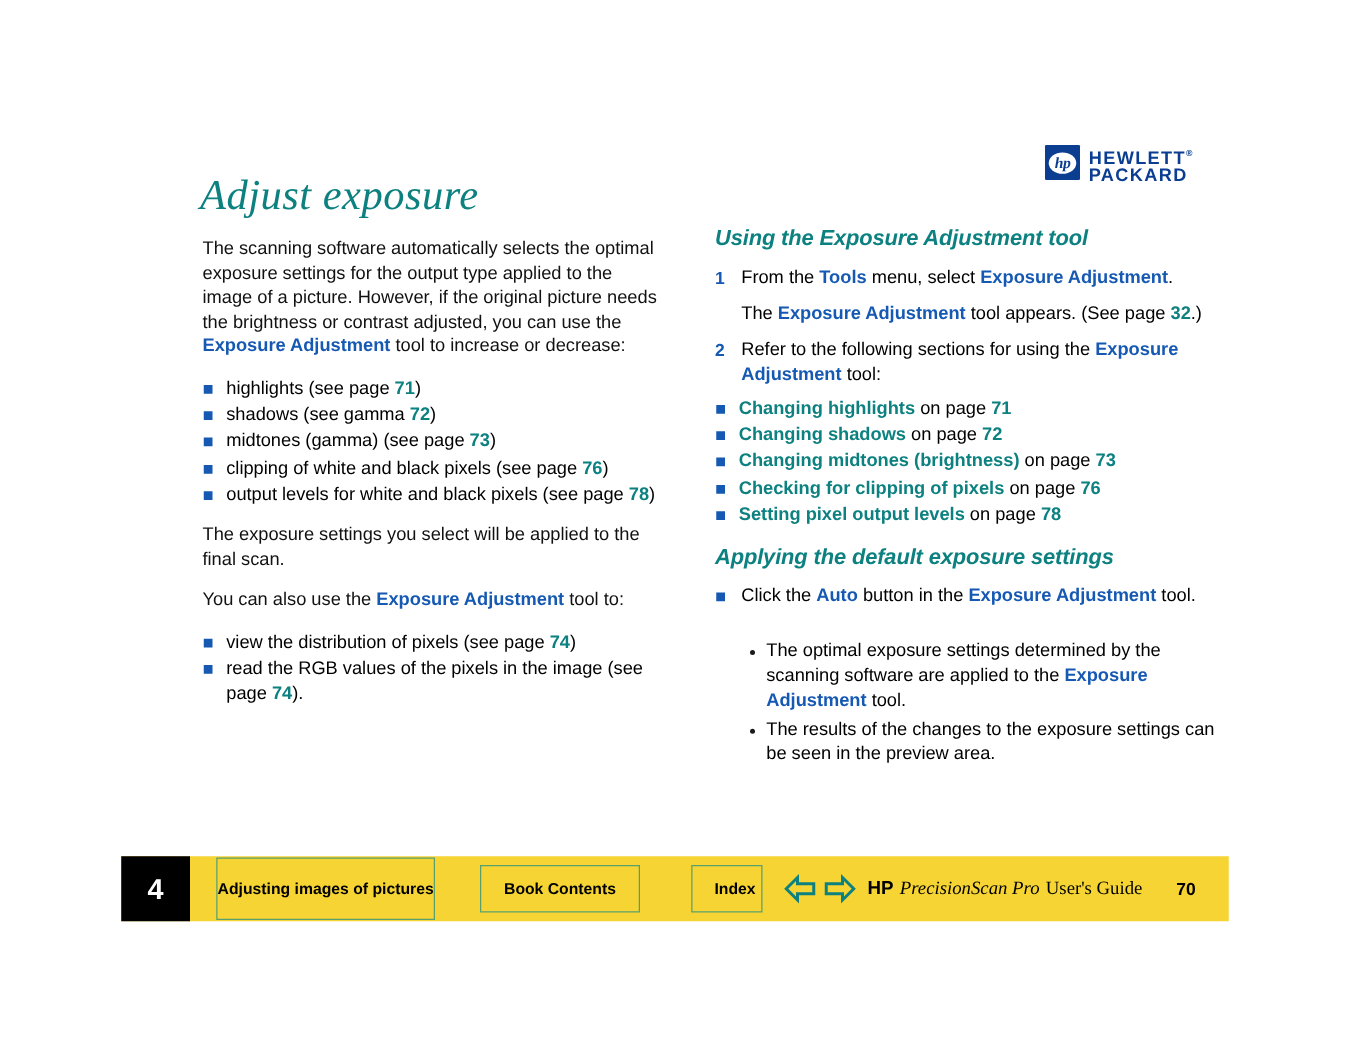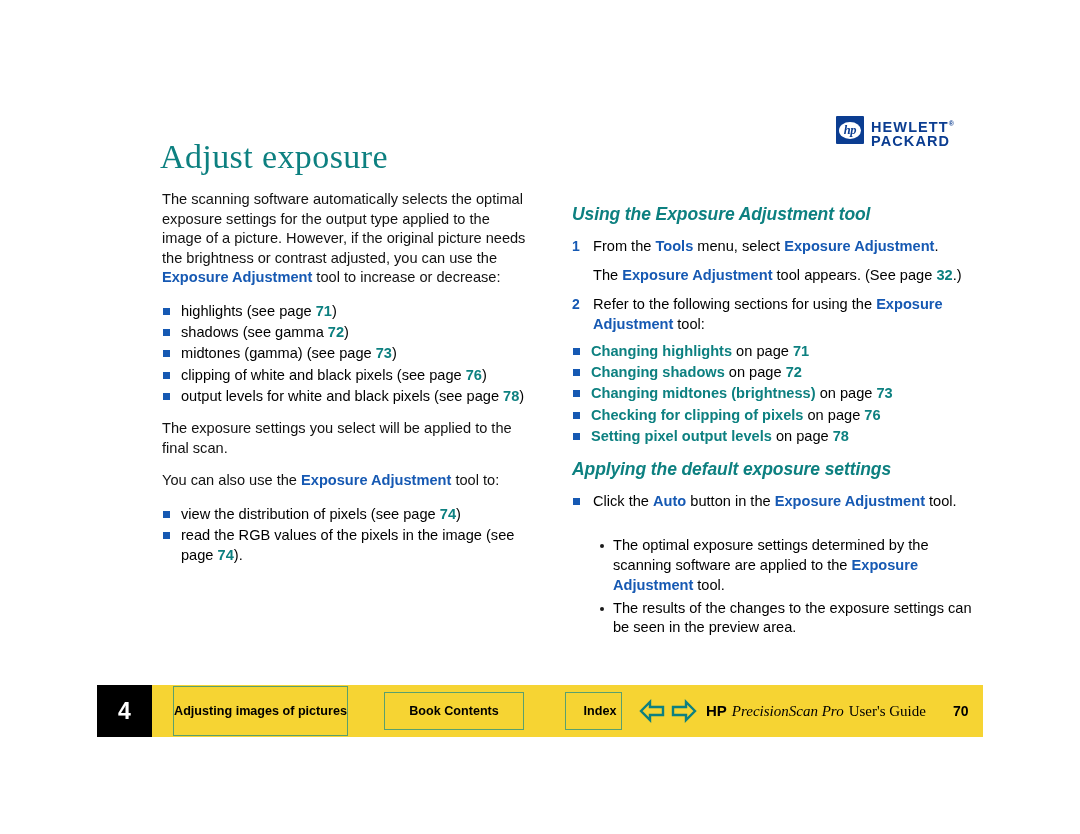--- a/index.html
+++ b/index.html
@@ -58,29 +58,30 @@
     padding-top: 1px;
   }
   #hp-logo .hp-words .tm { font-size: 7px; vertical-align: super; }
 
   
   #page-title {
     position: absolute;
     left: 160px;
     top: 138px;
     font-family: "Liberation Serif", serif;
+    font-style: italic;
     font-size: 34px;
     color: #0d8080;
     letter-spacing: 0.4px;
   }
 
   
   .column { position: absolute; }
   #left-column  { left: 162px; top: 190px; width: 365px; }
-  #right-column { left: 572px; top: 204px; width: 400px; }
+  #right-column { left: 572px; top: 180px; width: 400px; }
 
   p.body, .body {
     font-size: 14.6px;
     line-height: 19.6px;
     margin: 0 0 13px 0;
     color: #111111;
   }
 
   
   ul.sq, ul.rd {
@@ -189,21 +190,21 @@
     font-size: 12.6px;
     line-height: 15px;
     text-align: center;
     display: flex;
     align-items: center;
     justify-content: center;
     flex: 0 0 auto;
     box-sizing: border-box;
   }
   #btn-chapter-name { width: 175px; height: 50px; margin-left: 21px; }
-  #btn-book-contents { width: 140px; height: 38px; margin-left: 36px; }
+  #btn-book-contents { width: 128px; height: 38px; margin-left: 36px; }
   #btn-index { width: 57px; height: 38px; margin-left: 41px; padding-left: 13px; }
 
   #nav-arrows {
     display: flex;
     align-items: center;
     gap: 6px;
     margin-left: 17px;
     flex: 0 0 auto;
   }
   #nav-arrows svg { display: block; }

